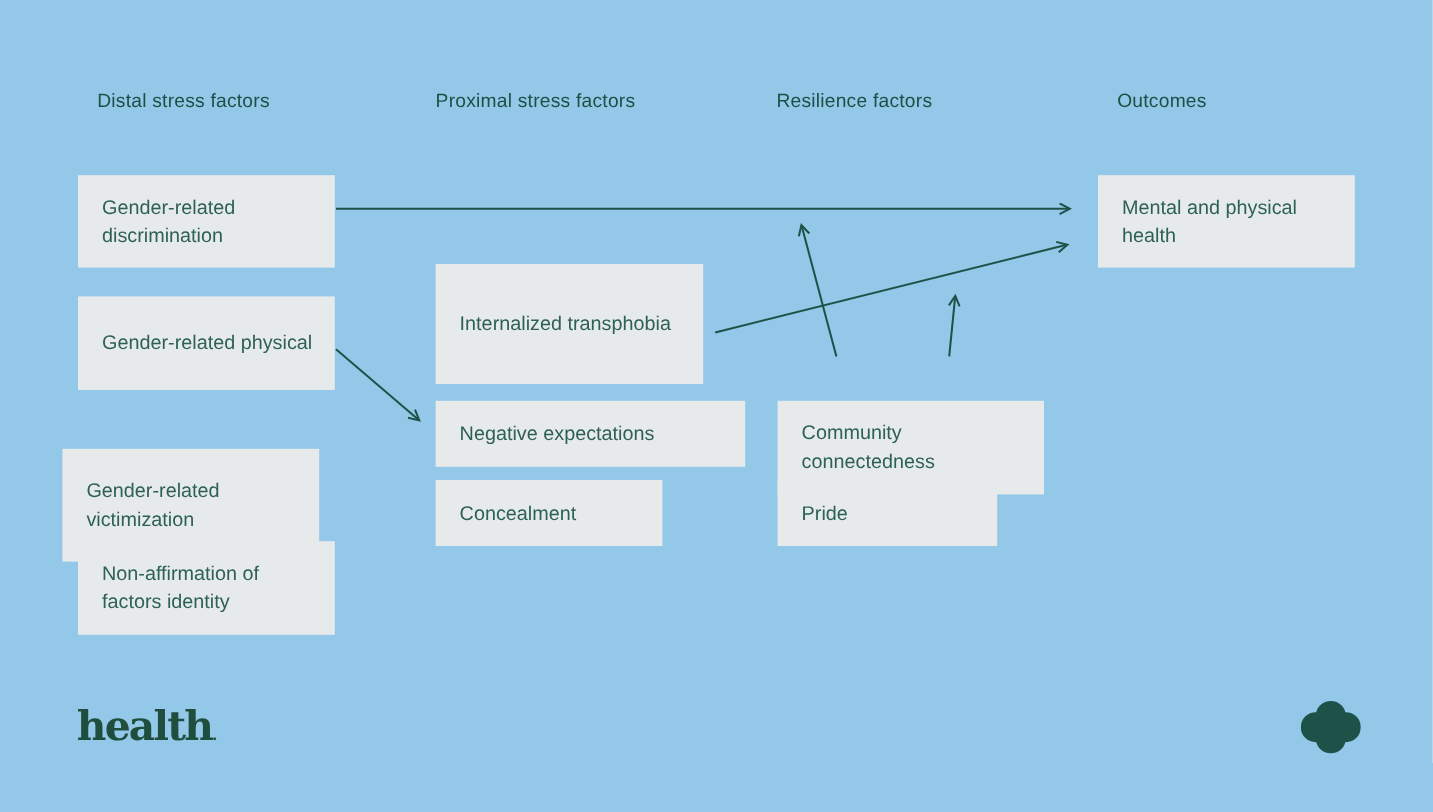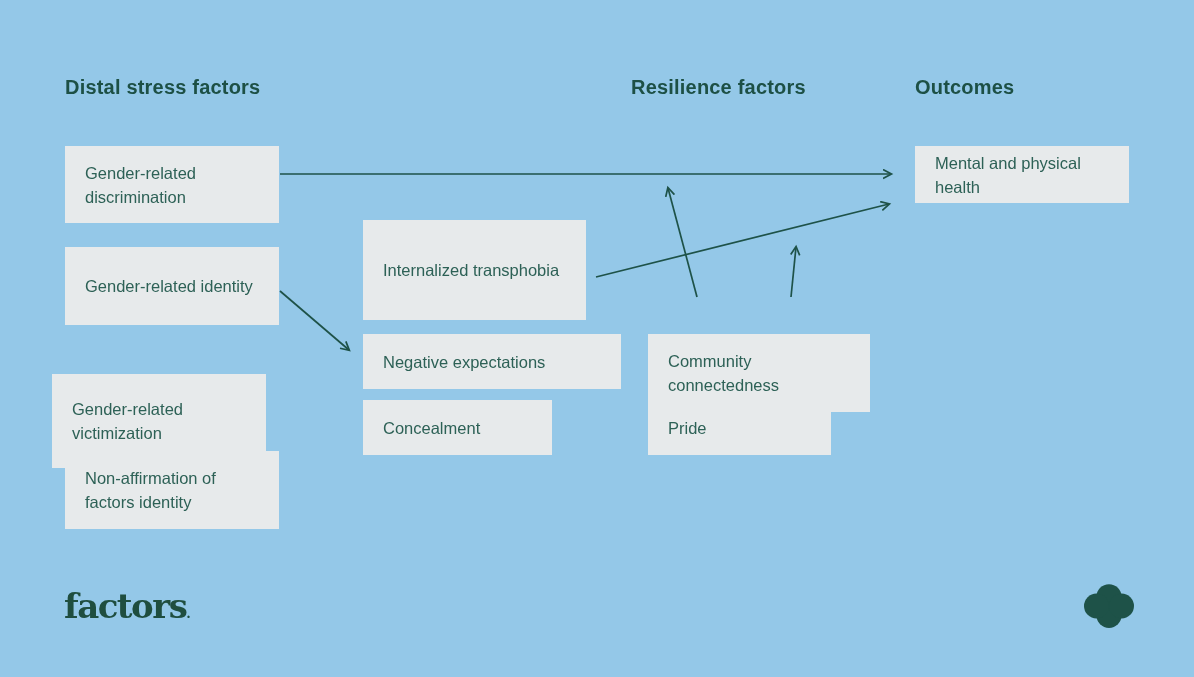--- a/index.html
+++ b/index.html
@@ -11,25 +11,26 @@
     font-family: "Liberation Sans", sans-serif;
   }
   #canvas {
     position: relative;
     width: 1194px;
     height: 677px;
     background: #94c8e8;
   }
   .col-header {
     position: absolute;
-    font-size: 20px;
-    font-weight: 700;
+    font-size: 16px;
+    font-weight: 400;
     letter-spacing: 0.2px;
     color: #1d5045;
     white-space: nowrap;
+    margin-left: 16px;
   }
   .box {
     position: absolute;
     background: #e7eaeb;
     color: #2d6156;
     display: flex;
     align-items: center;
     padding: 0 16px 0 20px;
     font-size: 16.5px;
     line-height: 24px;
@@ -81,38 +82,39 @@
       </marker>
     </defs>
   <line x1="280" y1="174" x2="891" y2="174" marker-end="url(#arrowhead)"></line>
       <line x1="596" y1="277" x2="889" y2="204" marker-end="url(#arrowhead)"></line>
       <line x1="280" y1="291" x2="349" y2="350" marker-end="url(#arrowhead)"></line>
       <line x1="697" y1="297" x2="668" y2="188" marker-end="url(#arrowhead)"></line>
       <line x1="791" y1="297" x2="796" y2="247" marker-end="url(#arrowhead)"></line>
     </svg>
 
   <div class="col-header" style="left:65px;  top:76px;">Distal stress factors</div>
+  <div class="col-header" style="left:347px; top:76px;">Proximal stress factors</div>
   <div class="col-header" style="left:631px; top:76px;">Resilience factors</div>
   <div class="col-header" style="left:915px; top:76px;">Outcomes</div>
 
   <div class="box" style="left:65px; top:146px; width:214px; height:77px;">Gender-related discrimination</div>
-  <div class="box" style="left:65px; top:247px; width:214px; height:78px;">Gender-related identity</div>
+  <div class="box" style="left:65px; top:247px; width:214px; height:78px;">Gender-related physical</div>
   <div class="box" style="left:52px; top:349px; width:214px; height:94px;margin-top:25px;">Gender-related victimization</div>
   <div class="box" style="left:65px; top:451px; width:214px; height:78px;">Non-affirmation of factors identity</div>
 
   <div class="box" style="left:363px; top:220px; width:223px; height:100px;">Internalized transphobia</div>
   <div class="box" style="left:363px; top:322px; width:258px; height:55px;margin-top:12px;">Negative expectations</div>
   <div class="box" style="left:363px; top:400px; width:189px; height:55px;">Concealment</div>
 
   <div class="box" style="left:648px; top:298px; width:222px; height:78px;margin-top:36px;">Community connectedness</div>
   <div class="box" style="left:648px; top:400px; width:183px; height:55px;">Pride</div>
 
-  <div class="box" style="left:915px; top:146px; width:214px; height:57px;">Mental and physical health</div>
+  <div class="box" style="left:915px; top:146px; width:214px; height:77px;">Mental and physical health</div>
 
-  <div class="logo"><span>factors</span><span class="tm-dot">.</span></div>
+  <div class="logo"><span>health</span><span class="tm-dot">.</span></div>
 
   <svg class="clover" width="50" height="44" viewBox="0 0 48 42">
     <g fill="#1e5248">
       <circle cx="24" cy="12" r="12"></circle>
       <circle cx="24" cy="30" r="12"></circle>
       <circle cx="12" cy="21" r="12"></circle>
       <circle cx="36" cy="21" r="12"></circle>
     </g>
   </svg>
 

